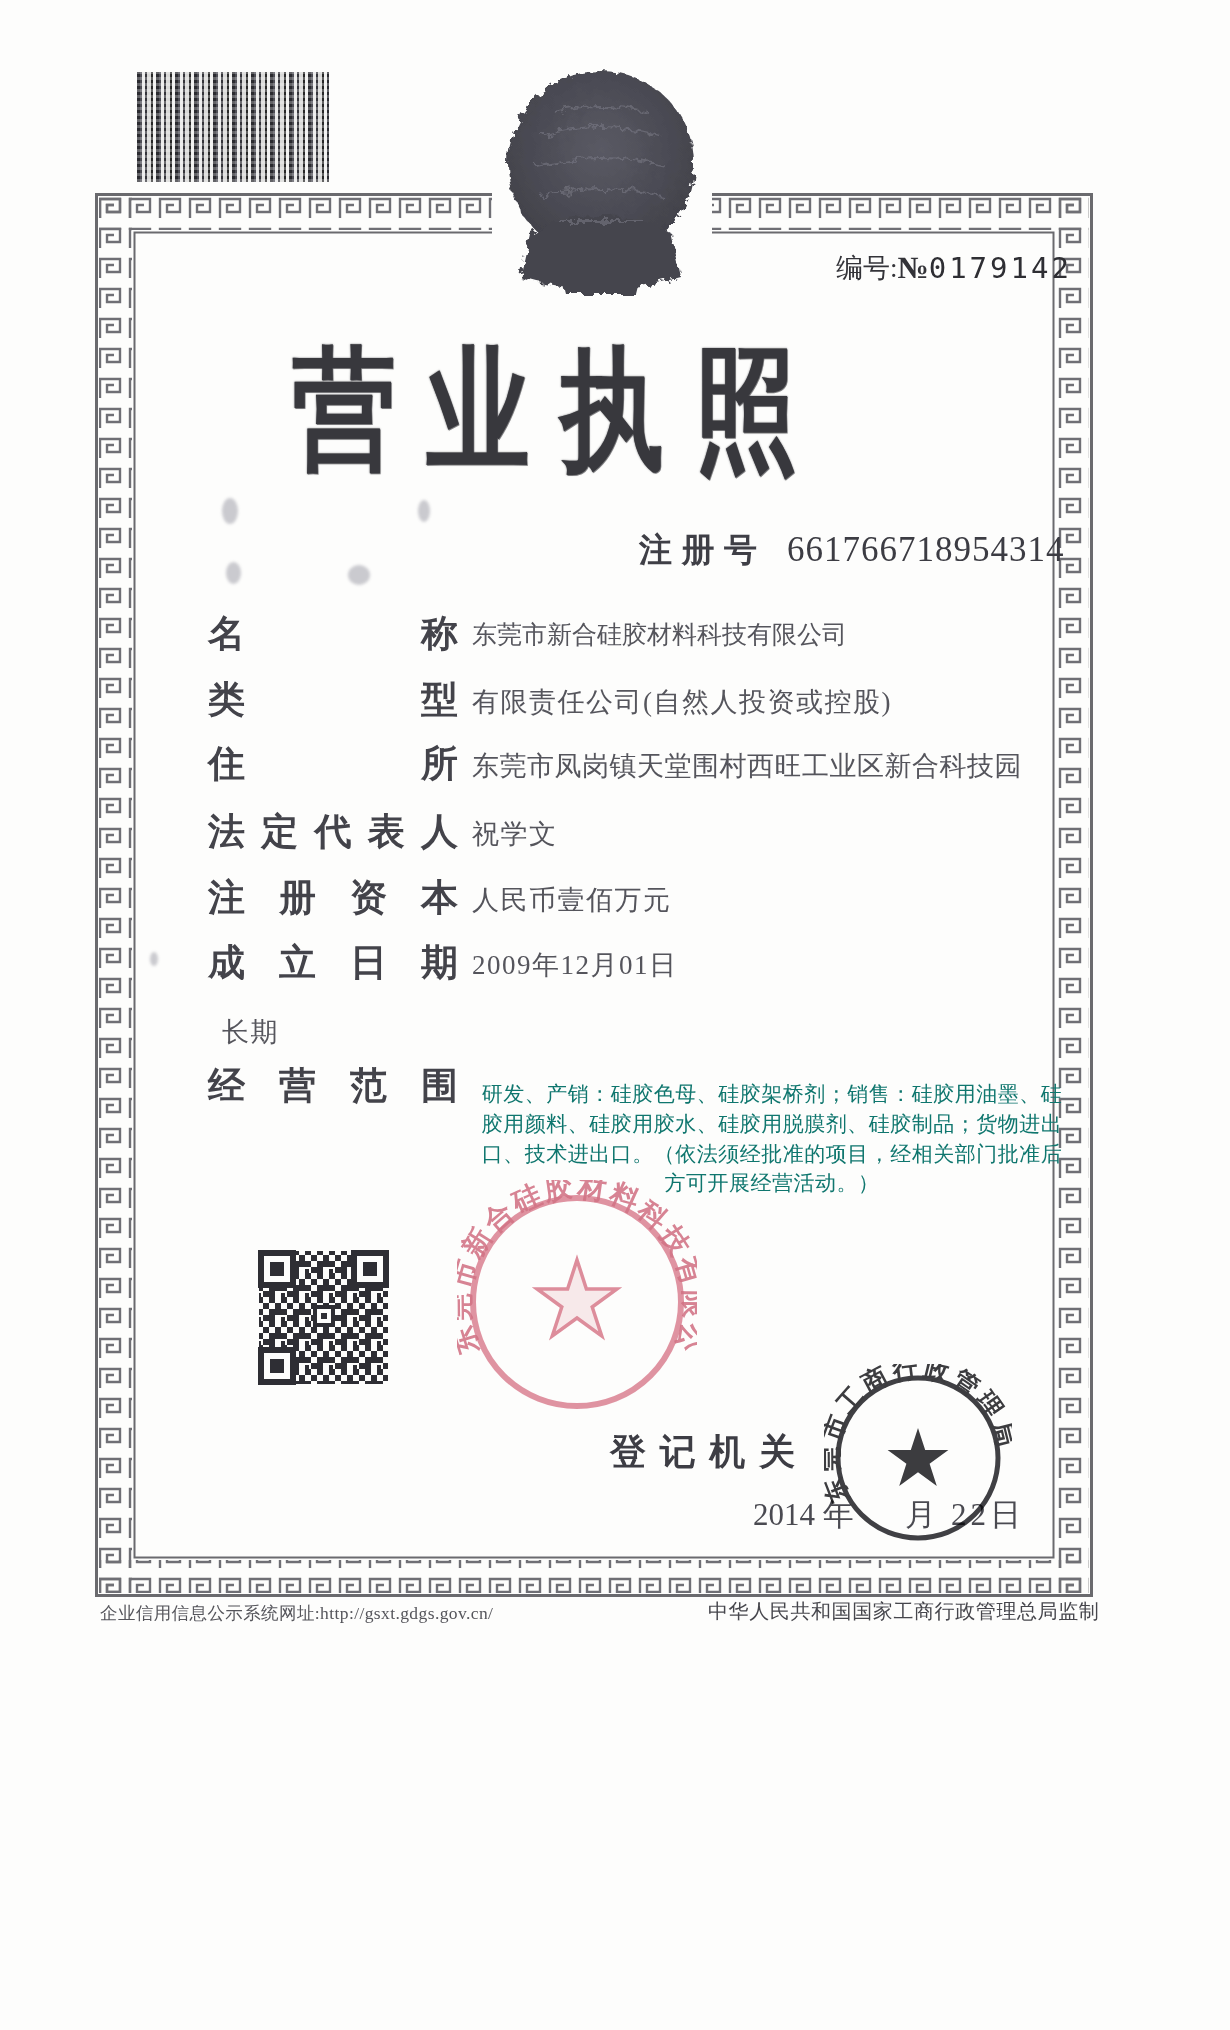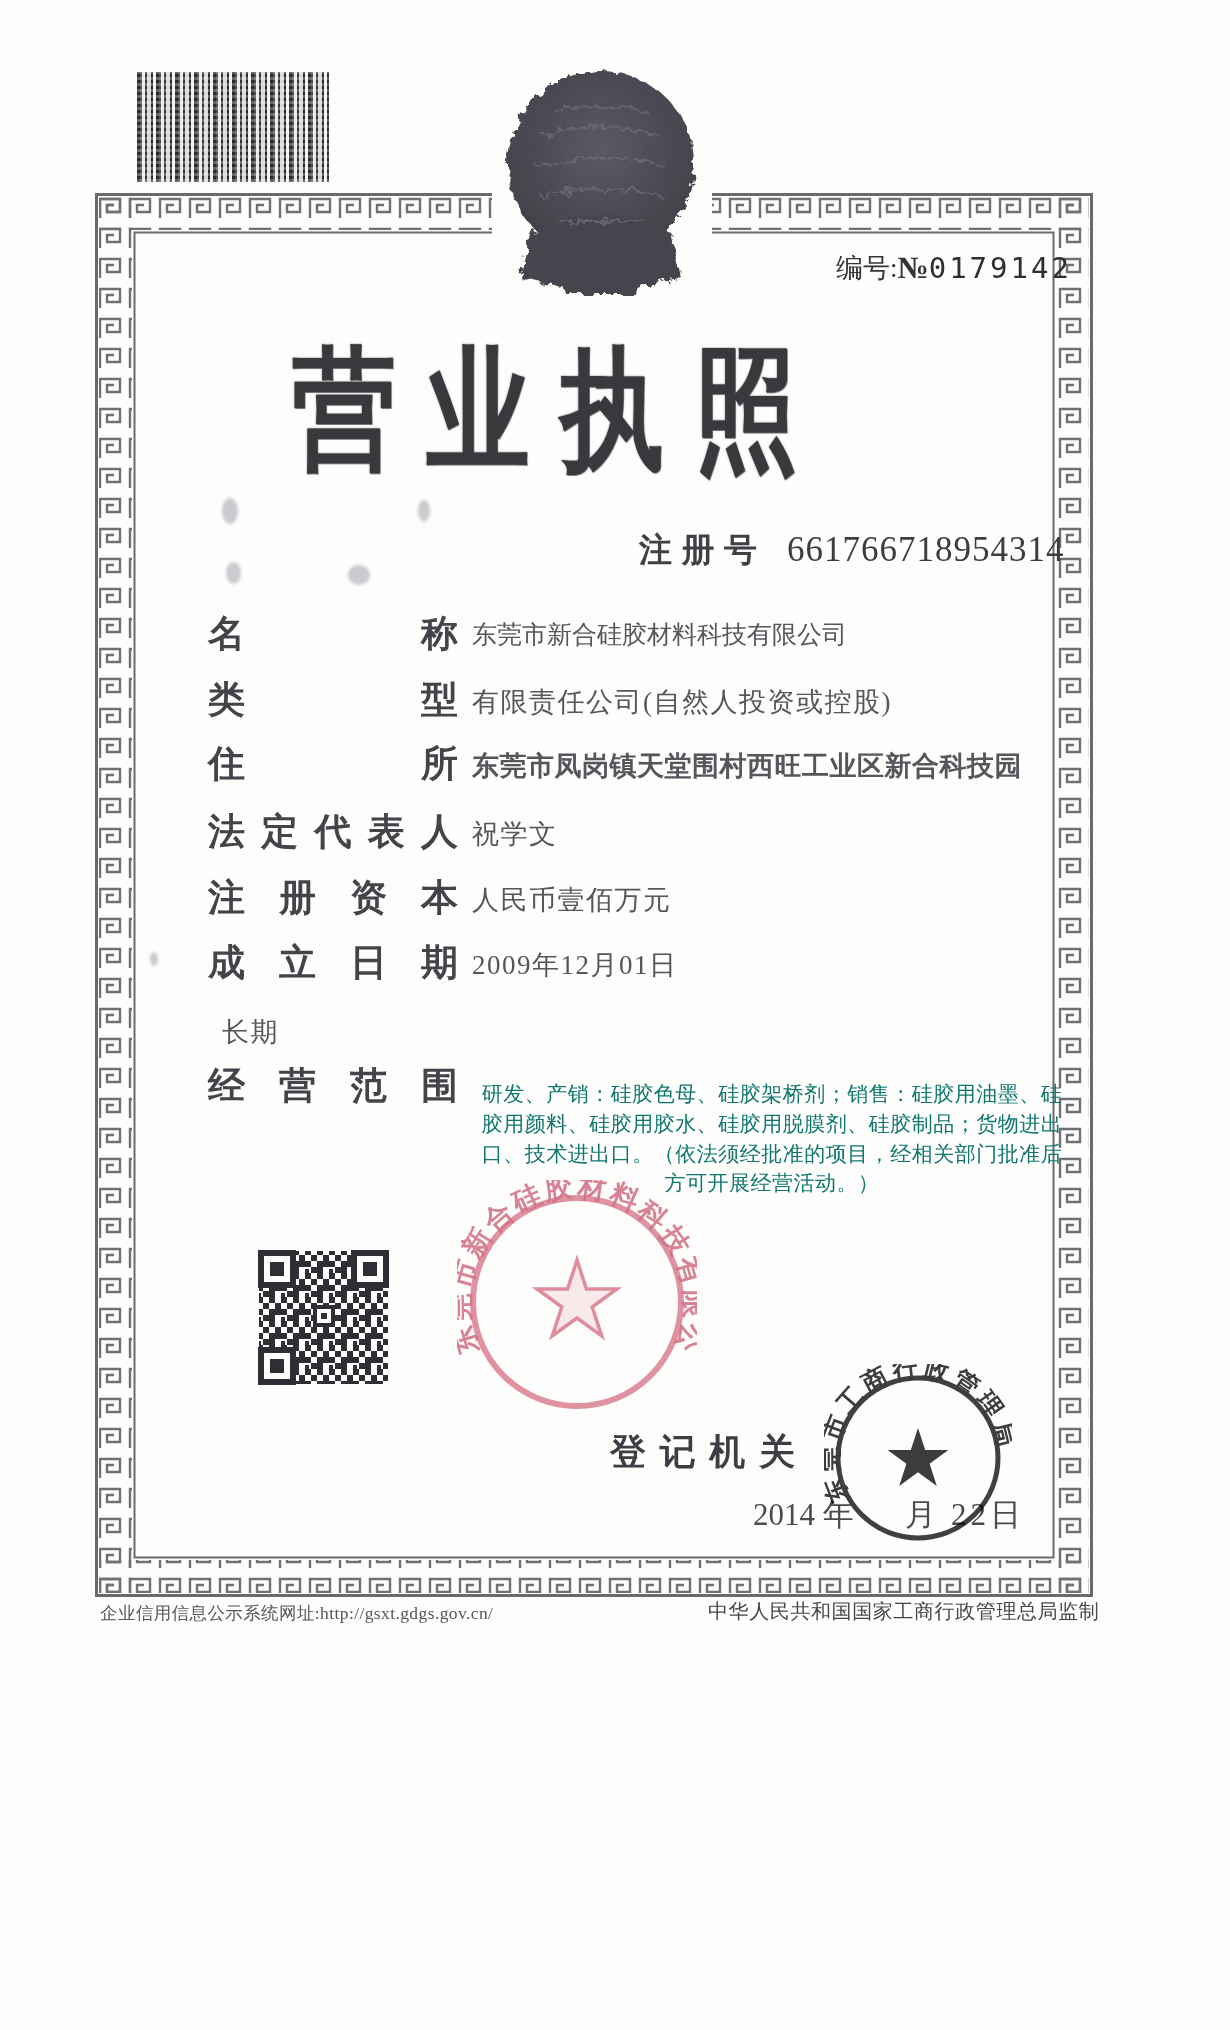--- a/index.html
+++ b/index.html
@@ -140,21 +140,21 @@
   <div class="frow" style="top:614px">
     <span class="flabel">名称</span>
     <span class="fvalue" style="font-size:25px;letter-spacing:0;">东莞市新合硅胶材料科技有限公司</span>
   </div>
   <div class="frow" style="top:680px">
     <span class="flabel">类型</span>
     <span class="fvalue">有限责任公司(自然人投资或控股)</span>
   </div>
   <div class="frow" style="top:744px">
     <span class="flabel">住所</span>
-    <span class="fvalue" style="letter-spacing:.5px;font-weight:bold;">东莞市凤岗镇天堂围村西旺工业区新合科技园</span>
+    <span class="fvalue" style="letter-spacing:.5px;">东莞市凤岗镇天堂围村西旺工业区新合科技园</span>
   </div>
   <div class="frow" style="top:812px">
     <span class="flabel">法定代表人</span>
     <span class="fvalue">祝学文</span>
   </div>
   <div class="frow" style="top:878px">
     <span class="flabel">注册资本</span>
     <span class="fvalue">人民币壹佰万元</span>
   </div>
   <div class="frow" style="top:943px">

